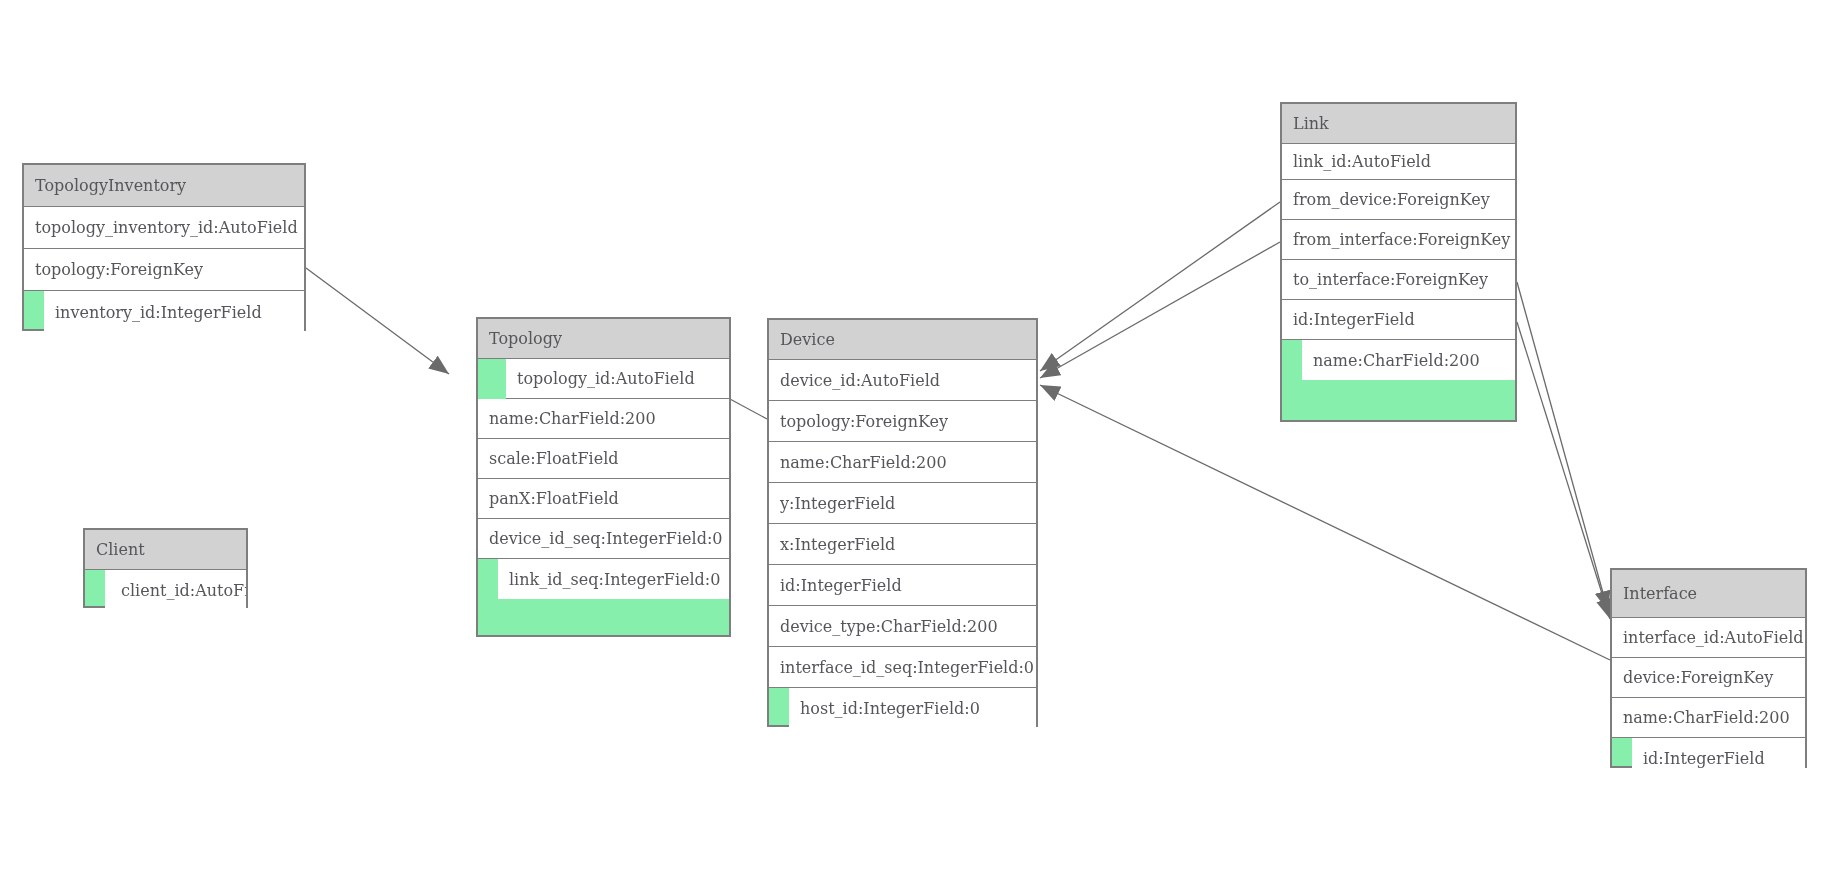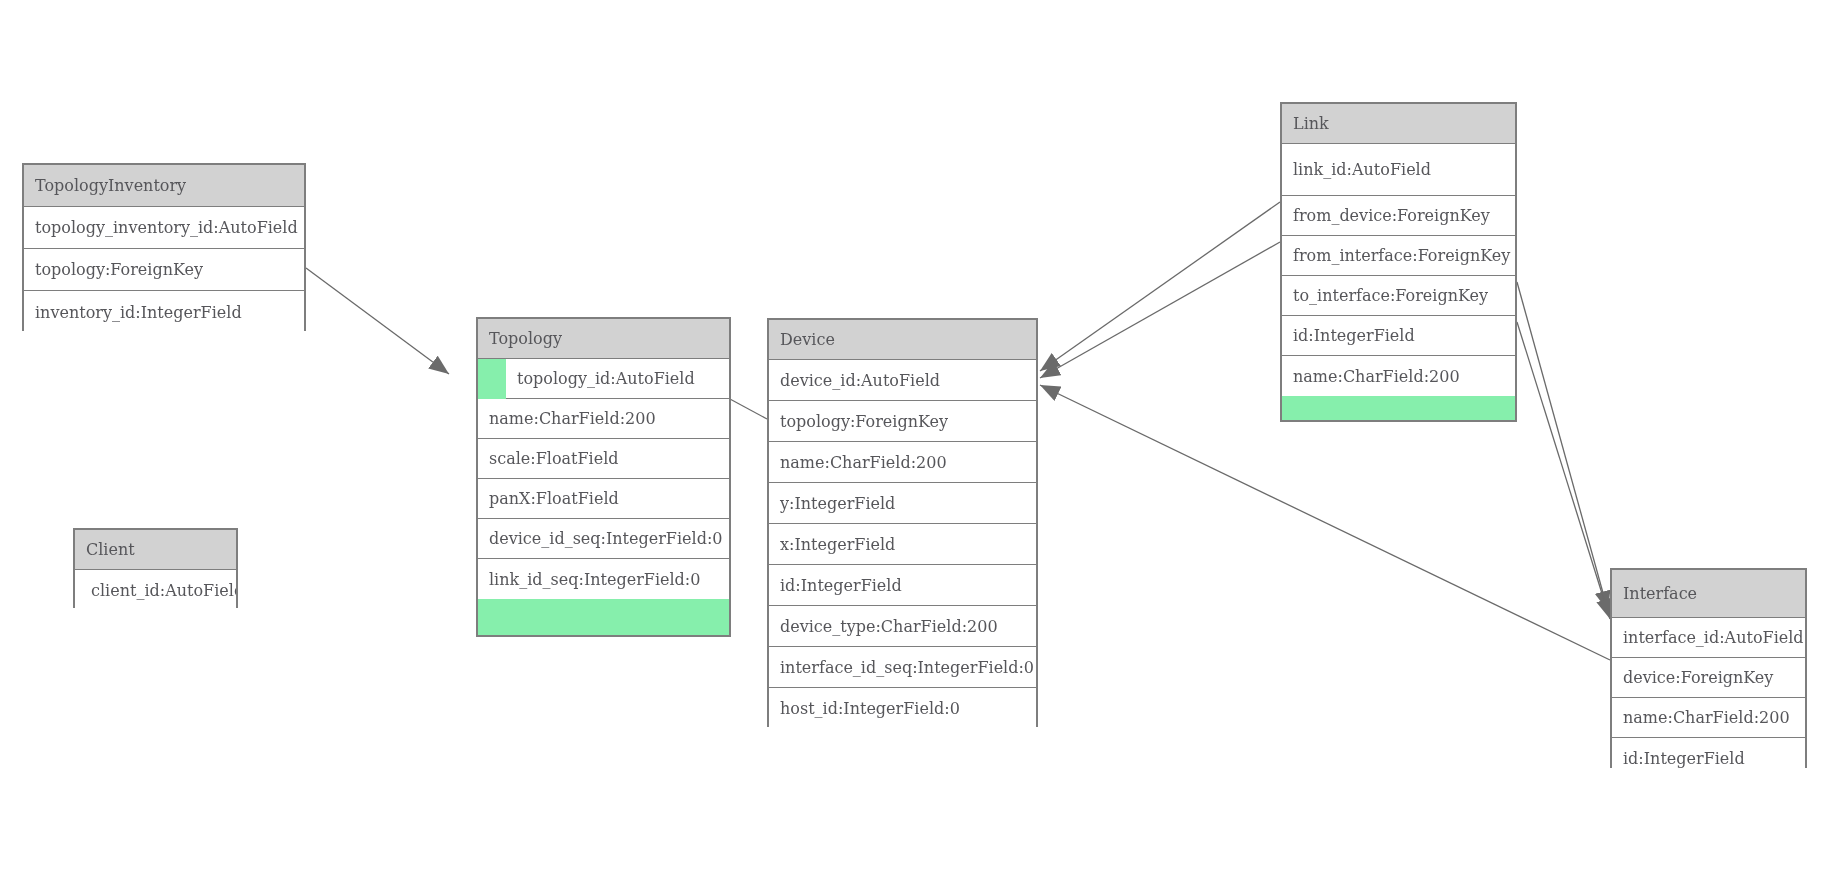--- a/index.html
+++ b/index.html
@@ -54,20 +54,21 @@
     align-items: center;
     padding-left: 11px;
     font-size: 16px;
     color: #56565a;
     white-space: nowrap;
     overflow: hidden;
     background: #ffffff;
   }
   .entity-row:last-child {
     border-bottom: none;
+    margin-left: 20px;
   }
 </style>
 </head>
 <body>
 
 <div class="canvas">
   <svg class="wires" xmlns="http://www.w3.org/2000/svg">
     <defs>
       <marker id="arrow" markerUnits="userSpaceOnUse" markerWidth="22" markerHeight="16" refX="20" refY="8" orient="auto">
         <polygon points="0,0 20,8 0,16" fill="#6b6b6b"></polygon>
@@ -92,39 +93,39 @@
       </div>
       <div class="entity" style="left: 476px; top: 317px; width: 255px; height: 320px;">
         <div class="entity-header" style="height: 40px;">Topology</div>
         <div class="entity-row" style="height: 40px; margin-left: 28px;">topology_id:AutoField</div>
         <div class="entity-row" style="height: 40px;">name:CharField:200</div>
         <div class="entity-row" style="height: 40px;">scale:FloatField</div>
         <div class="entity-row" style="height: 40px;">panX:FloatField</div>
         <div class="entity-row" style="height: 40px;">device_id_seq:IntegerField:0</div>
         <div class="entity-row" style="height: 40px;">link_id_seq:IntegerField:0</div>
       </div>
-      <div class="entity" style="left: 73px; top: 528px; width: 165px; height: 80px;">
+      <div class="entity" style="left: 83px; top: 528px; width: 165px; height: 80px;">
         <div class="entity-header" style="height: 40px;">Client</div>
         <div class="entity-row" style="height: 40px; padding-left: 16px;">client_id:AutoField</div>
       </div>
       <div class="entity" style="left: 767px; top: 318px; width: 271px; height: 409px;">
         <div class="entity-header" style="height: 40px;">Device</div>
         <div class="entity-row" style="height: 41px;">device_id:AutoField</div>
         <div class="entity-row" style="height: 41px;">topology:ForeignKey</div>
         <div class="entity-row" style="height: 41px;">name:CharField:200</div>
         <div class="entity-row" style="height: 41px;">y:IntegerField</div>
         <div class="entity-row" style="height: 41px;">x:IntegerField</div>
         <div class="entity-row" style="height: 41px;">id:IntegerField</div>
         <div class="entity-row" style="height: 41px;">device_type:CharField:200</div>
         <div class="entity-row" style="height: 41px;">interface_id_seq:IntegerField:0</div>
         <div class="entity-row" style="height: 41px;">host_id:IntegerField:0</div>
       </div>
       <div class="entity" style="left: 1280px; top: 102px; width: 237px; height: 320px;">
         <div class="entity-header" style="height: 40px;">Link</div>
-        <div class="entity-row" style="height: 52px;">link_id:AutoField</div>
+        <div class="entity-row" style="height: 36px;">link_id:AutoField</div>
         <div class="entity-row" style="height: 40px;">from_device:ForeignKey</div>
         <div class="entity-row" style="height: 40px;">from_interface:ForeignKey</div>
         <div class="entity-row" style="height: 40px;">to_interface:ForeignKey</div>
         <div class="entity-row" style="height: 40px;">id:IntegerField</div>
         <div class="entity-row" style="height: 40px;">name:CharField:200</div>
       </div>
       <div class="entity" style="left: 1610px; top: 568px; width: 197px; height: 200px;">
         <div class="entity-header" style="height: 48px;">Interface</div>
         <div class="entity-row" style="height: 40px;">interface_id:AutoField</div>
         <div class="entity-row" style="height: 40px;">device:ForeignKey</div>

